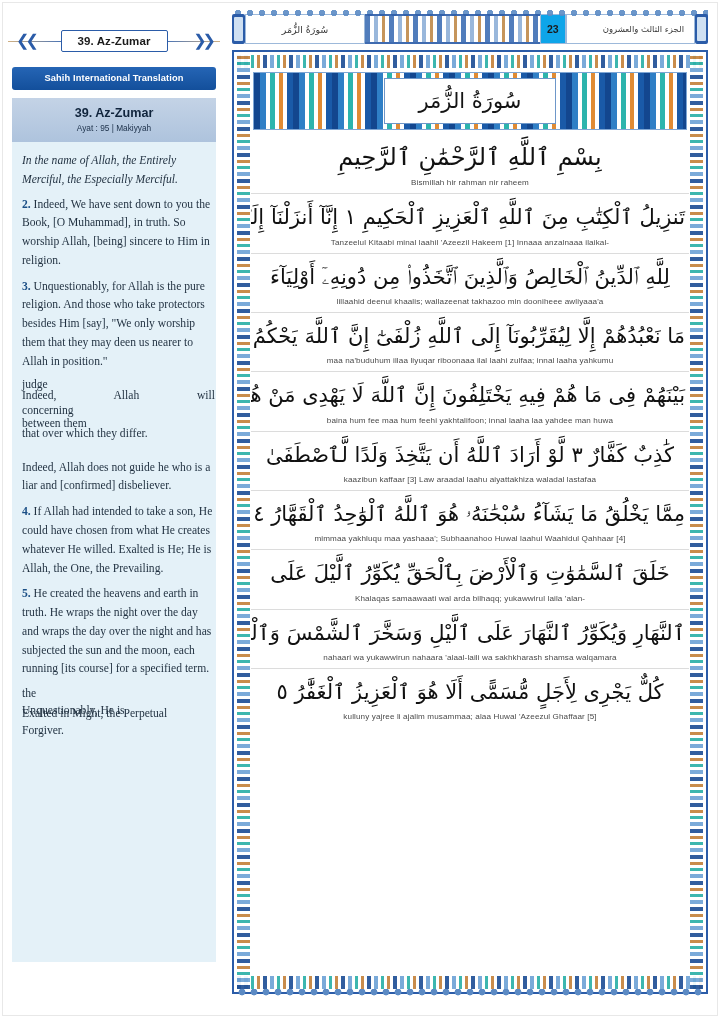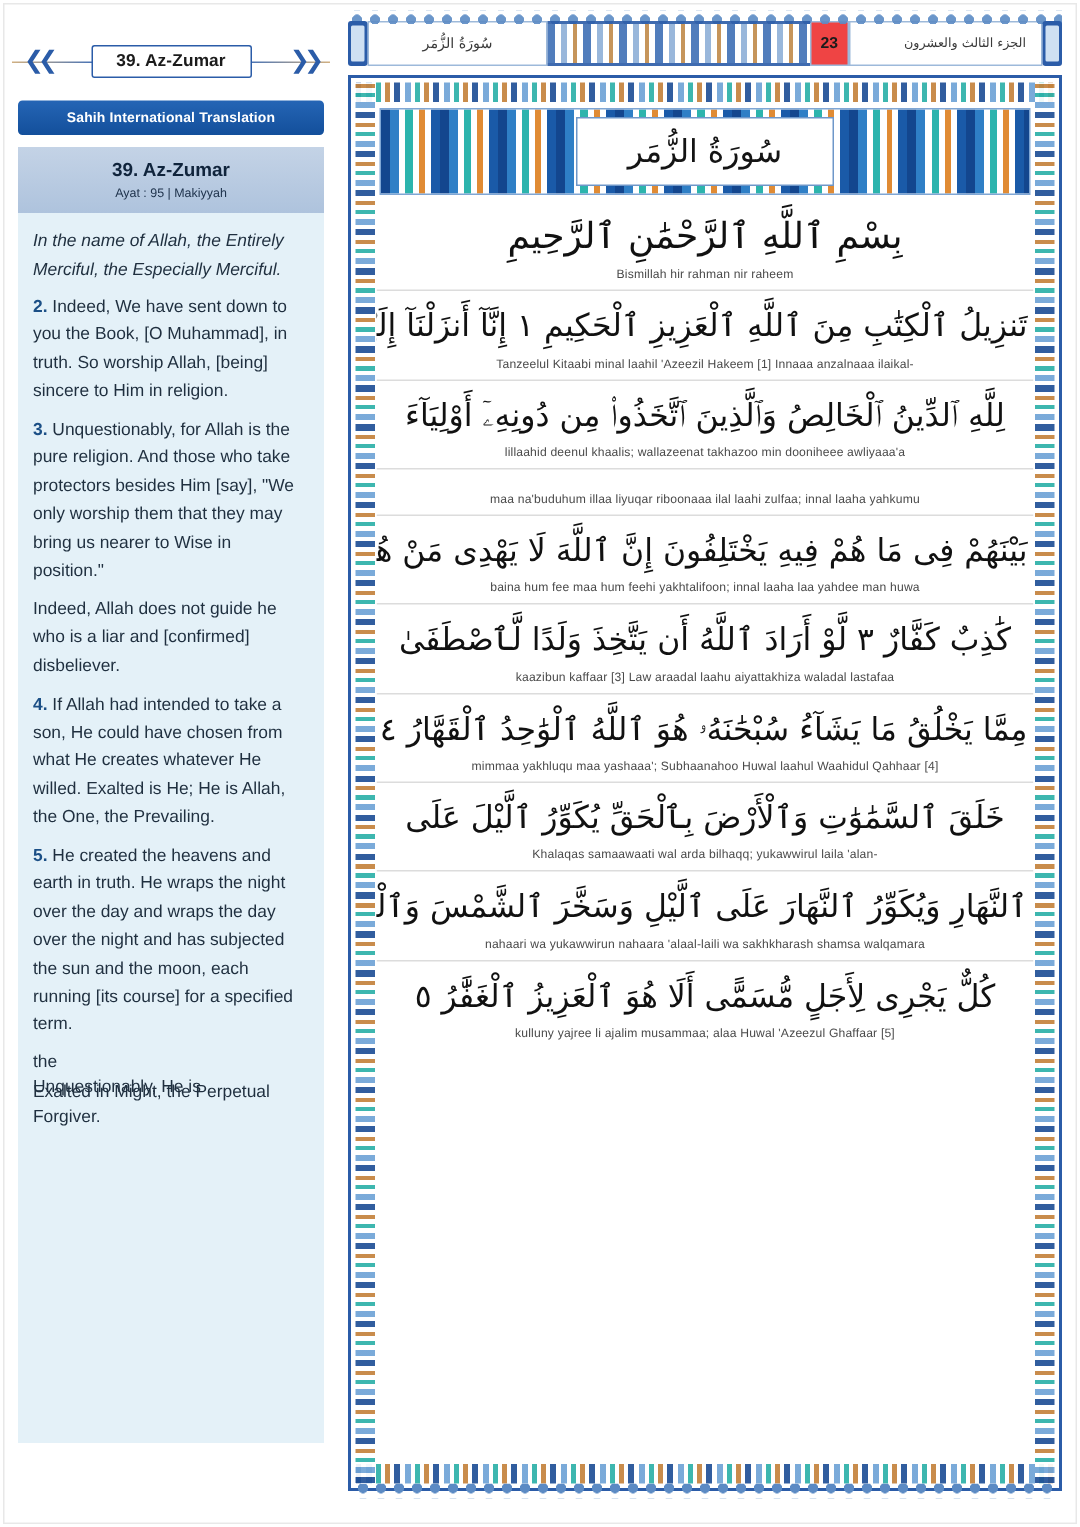--- a/index.html
+++ b/index.html
@@ -62,23 +62,24 @@
     background: linear-gradient(#c4d3e6, #aec3dd);
     text-align: center;
     padding: 8px 4px 9px 4px;
   }
   .surah-info .si-title { font-size: 12.6px; font-weight: bold; color: #10243c; }
   .surah-info .si-sub { font-size: 8.3px; color: #20344d; margin-top: 3px; }
 
   .trans-body {
     margin: 0 12px;
     background: #e4f1f8;
-    padding: 10px 20px 30px 10px;
+    padding: 10px 1px 30px 10px;
     min-height: 820px;
     position: relative;
+    font-family: Liberation Serif, serif;
   }
   .bismillah-en {
     font-size: 11.6px; font-style: italic; color: #1f2f3f;
     line-height: 1.62; margin-bottom: 6px;
   }
   .ayah-p {
     font-size: 11.6px; color: #1f2f3f; line-height: 1.62;
     margin-bottom: 7px;
   }
   .ayah-p .num { font-weight: bold; color: #1b4f86; }
@@ -129,21 +130,21 @@
   .hdr-plate {
     background: #ffffff; border: 1px solid #9db9da;
     display: flex; align-items: center; justify-content: center;
     padding: 0 10px;
     font-family: "DejaVu Sans", sans-serif;
     font-size: 9.5px; color: #3a3a3a; direction: rtl;
   }
   .hdr-plate.name { min-width: 120px; }
   .hdr-plate.juz  { min-width: 104px; font-size: 8.5px; padding-left: 36px; }
   .hdr-pageno {
-    background: #ef4444; border: 1px solid #9db9da;
+    background: #0ea5e9; border: 1px solid #9db9da;
     display:flex; align-items:center; justify-content:center;
     padding: 0 6px; font-size: 10.5px; font-weight: bold; color: #1b1b1b;
   }
   .hdr-scallop {
     position: absolute; left: 0; right: 0; top: -7px; height: 9px;
     background:
       radial-gradient(circle at 6px 6px, #5b8ac4 0 3.2px, transparent 3.4px);
     background-size: 12px 9px;
     background-repeat: repeat-x;
     opacity: .9;
@@ -285,23 +286,34 @@
       <div class="bismillah-en">In the name of Allah, the Entirely Merciful, the Especially Merciful.</div>
 
 
       <div class="ayah-p">
         <span class="num">2.</span>
         <span>Indeed, We have sent down to you the Book, [O Muhammad], in truth. So worship Allah, [being] sincere to Him in religion.</span>
       </div>
 
       <div class="ayah-p">
         <span class="num">3.</span>
-        <span>Unquestionably, for Allah is the pure religion. And those who take protectors besides Him [say], "We only worship them that they may bring us nearer to Wise in position."</span>
-      </div>
-
+        <span>Unquestionably, for Allah is the pure religion. And those who take protectors besides Him [say], "We only worship them that they may deen us nearer to Allah in position."</span>
+      </div>
+
+      <div class="overlap-wrap">
+        <div class="ov-layer ov-a">
+          <div class="l1">judge</div>
+          <div class="l2">concerning</div>
+          <div class="l3">between   them</div>
+        </div>
+        <div class="ov-layer ov-b">
+          <div class="j1">Indeed,     Allah     will</div>
+          <div class="j2">that over which they differ.</div>
+        </div>
+      </div>
 
       <div class="ayah-p">Indeed, Allah does not guide he who is a liar and [confirmed] disbeliever.</div>
 
       <div class="ayah-p">
         <span class="num">4.</span>
         <span>If Allah had intended to take a son, He could have chosen from what He creates whatever He willed. Exalted is He; He is Allah, the One, the Prevailing.</span>
       </div>
 
       <div class="ayah-p">
         <span class="num">5.</span>
@@ -357,20 +369,21 @@
 
         <div class="ayah-row">
           <div class="ayah-ar">تَنزِيلُ ٱلْكِتَٰبِ مِنَ ٱللَّهِ ٱلْعَزِيزِ ٱلْحَكِيمِ ١ إِنَّآ أَنزَلْنَآ إِلَيْكَ</div>
           <div class="translit">Tanzeelul Kitaabi minal laahil 'Azeezil Hakeem [1] Innaaa anzalnaaa ilaikal-</div>
         </div>
         <div class="ayah-row">
           <div class="ayah-ar">لِلَّهِ ٱلدِّينُ ٱلْخَالِصُ وَٱلَّذِينَ ٱتَّخَذُوا۟ مِن دُونِهِۦٓ أَوْلِيَآءَ</div>
           <div class="translit">lillaahid deenul khaalis; wallazeenat takhazoo min dooniheee awliyaaa'a</div>
         </div>
         <div class="ayah-row">
+          <div class="ayah-ar">مَا نَعْبُدُهُمْ إِلَّا لِيُقَرِّبُونَآ إِلَى ٱللَّهِ زُلْفَىٰٓ إِنَّ ٱللَّهَ يَحْكُمُ</div>
           <div class="translit">maa na'buduhum illaa liyuqar riboonaaa ilal laahi zulfaa; innal laaha yahkumu</div>
         </div>
         <div class="ayah-row">
           <div class="ayah-ar">بَيْنَهُمْ فِى مَا هُمْ فِيهِ يَخْتَلِفُونَ إِنَّ ٱللَّهَ لَا يَهْدِى مَنْ هُوَ</div>
           <div class="translit">baina hum fee maa hum feehi yakhtalifoon; innal laaha laa yahdee man huwa</div>
         </div>
         <div class="ayah-row">
           <div class="ayah-ar">كَٰذِبٌ كَفَّارٌ ٣ لَّوْ أَرَادَ ٱللَّهُ أَن يَتَّخِذَ وَلَدًا لَّٱصْطَفَىٰ</div>
           <div class="translit">kaazibun kaffaar [3] Law araadal laahu aiyattakhiza waladal lastafaa</div>
         </div>

